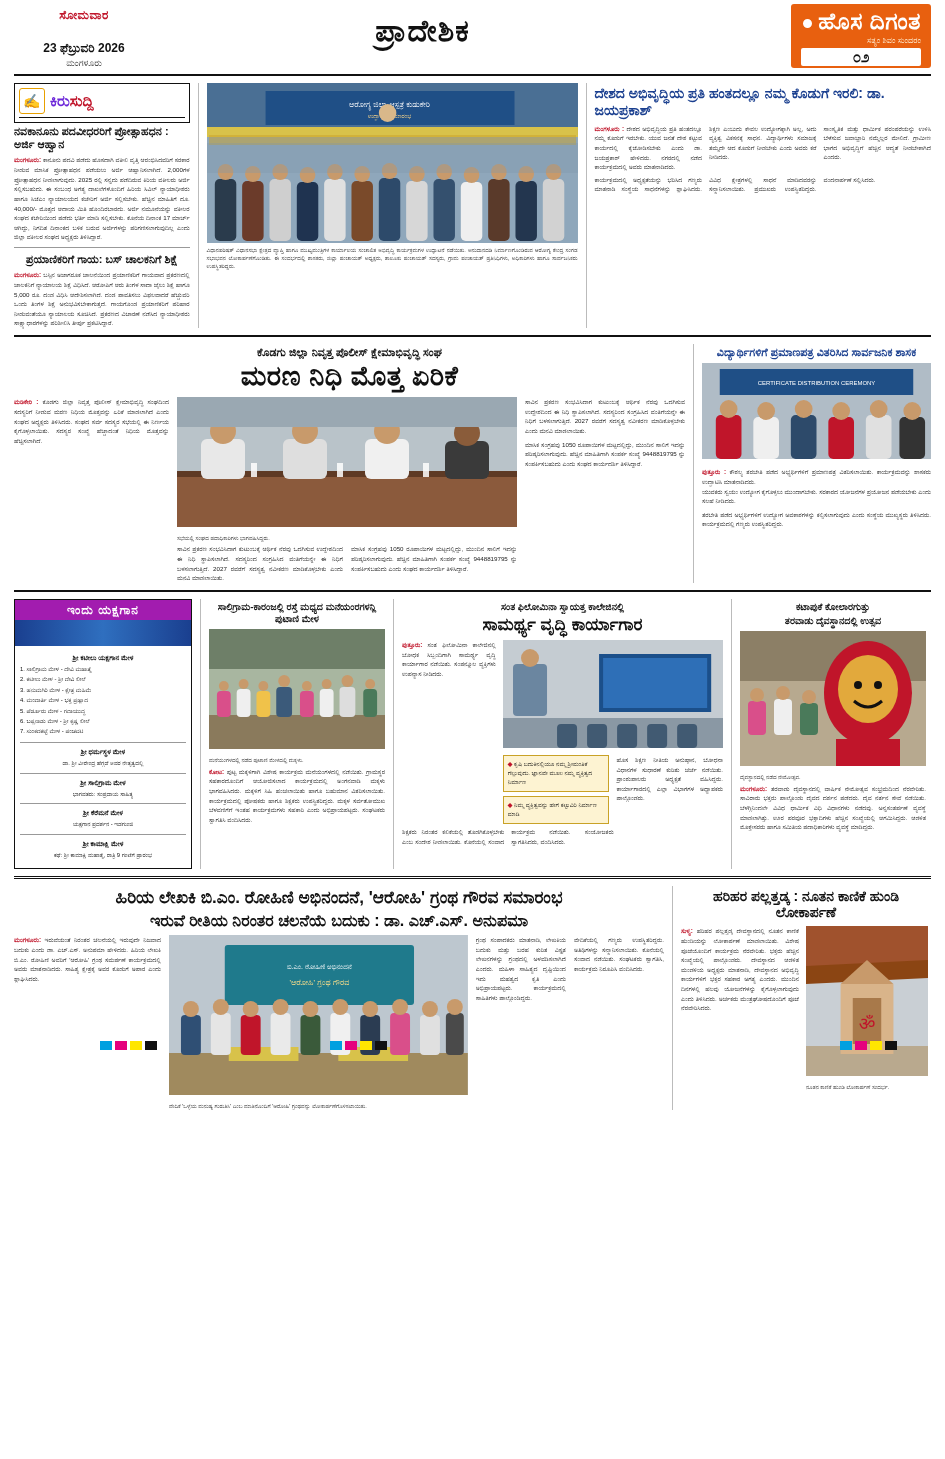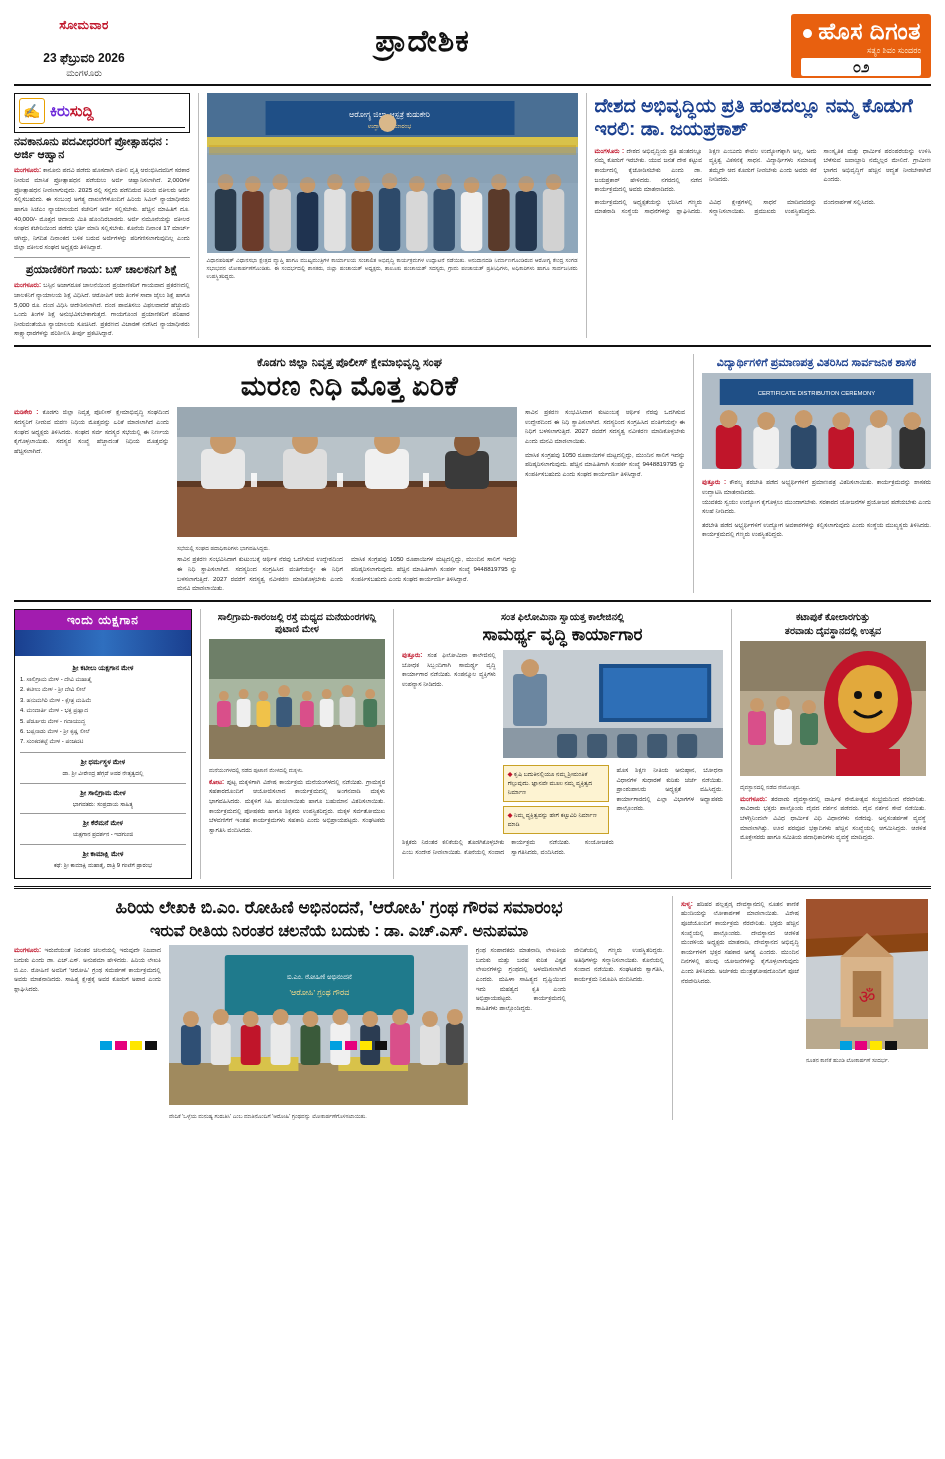--- a/index.html
+++ b/index.html
@@ -5,21 +5,21 @@
   * { box-sizing: border-box; }
   html, body { margin:0; padding:0; }
   body {
     width: 945px; height: 1459px;
     background: #ffffff;
     font-family: "Liberation Sans", sans-serif;
     color: #111;
     position: relative;
     overflow: hidden;
   }
-  .page { width:945px; height:1054px; position:relative; padding: 14px 14px; }
+  .page { width:945px; height:1054px; position:relative; padding: 4px 14px; }
 
   
   .masthead { display:flex; align-items:flex-start; justify-content:space-between;
     border-bottom: 2px solid #111; padding-bottom:6px; height:72px; }
   .md-left { width:140px; text-align:center; padding-top:4px; }
   .md-day { font-size:12px; font-weight:bold; color:#c0152a; letter-spacing:.5px; }
   .md-date { font-size:12px; font-weight:bold; color:#111; margin-top:19px; }
   .md-city { font-size:9px; color:#333; margin-top:3px; }
   .md-center { flex:1; text-align:center; padding-top:10px; }
   .md-section { font-size:30px; font-weight:bold; letter-spacing:1px; }
@@ -37,21 +37,21 @@
   .cols { display:flex; gap:8px; margin-top:7px; }
   .col { }
   .vline { border-left:1px solid #bbb; }
 
   
   .kn { font-size:6.2px; line-height:1.55; text-align:justify; color:#1a1a1a; }
   .kn p { margin:0 0 4px 0; }
   .lead { font-weight:bold; color:#c0152a; font-size:6.3px; }
 
   h1.headline { font-size:19px; line-height:1.15; font-weight:bold; margin:2px 0 5px 0; }
-  h2.headline { font-size:19px; line-height:1.2; font-weight:bold; margin:2px 0 5px 0; }
+  h2.headline { font-size:14px; line-height:1.2; font-weight:bold; margin:2px 0 5px 0; }
   h3.headline { font-size:11px; line-height:1.2; font-weight:bold; margin:2px 0 4px 0; }
   h4.headline { font-size:9.5px; line-height:1.25; font-weight:bold; margin:2px 0 4px 0; }
   .hdr-center { text-align:center; }
   .rule-thin { border-top:1px solid #999; margin:5px 0; }
   .rule-thick { border-top:2px solid #111; margin:7px 0; }
 
   
   .photo { width:100%; background:#cfd6db; position:relative; overflow:hidden; }
   .cap { font-size:5.6px; line-height:1.45; text-align:justify; margin-top:3px; color:#222; }
 
@@ -465,20 +465,21 @@
             </g>
           </svg>
           <div class="cap">ವೇದಿಕೆ 'ಒಳ್ಳೆಯ ಮನುಷ್ಯ ಗುರುತಿಸಿ' ಎಂಬ ಮಾತಿನೊಂದಿಗೆ 'ಆರೋಹಿ' ಗ್ರಂಥವನ್ನು ಲೋಕಾರ್ಪಣೆಗೊಳಿಸಲಾಯಿತು.</div>
         </div>
         <div class="kn" style="width:92px">ಗ್ರಂಥ ಸಂಪಾದಕರು ಮಾತನಾಡಿ, ಲೇಖಕಿಯ ಬದುಕು ಮತ್ತು ಬರಹ ಕುರಿತ ವಿಸ್ತೃತ ಲೇಖನಗಳನ್ನು ಗ್ರಂಥದಲ್ಲಿ ಅಳವಡಿಸಲಾಗಿದೆ ಎಂದರು. ಮಹಿಳಾ ಸಾಹಿತ್ಯದ ದೃಷ್ಟಿಯಿಂದ ಇದು ಮಹತ್ವದ ಕೃತಿ ಎಂದು ಅಭಿಪ್ರಾಯಪಟ್ಟರು. ಕಾರ್ಯಕ್ರಮದಲ್ಲಿ ಸಾಹಿತಿಗಳು ಪಾಲ್ಗೊಂಡಿದ್ದರು.</div>
         <div class="kn" style="width:92px">ವೇದಿಕೆಯಲ್ಲಿ ಗಣ್ಯರು ಉಪಸ್ಥಿತರಿದ್ದರು. ಅತಿಥಿಗಳನ್ನು ಸನ್ಮಾನಿಸಲಾಯಿತು. ಕೊನೆಯಲ್ಲಿ ಸಂವಾದ ನಡೆಯಿತು. ಸಂಘಟಕರು ಸ್ವಾಗತಿಸಿ, ಕಾರ್ಯಕ್ರಮ ನಿರೂಪಿಸಿ ವಂದಿಸಿದರು.</div>
       </div>
     </div>
 
     <div class="col vline" style="width:262px; padding-left:8px">
+      <h2 class="headline hdr-center" style="font-size:14px">ಹರಿಹರ ಪಲ್ಲತ್ತಡ್ಕ : ನೂತನ ಕಾಣಿಕೆ ಹುಂಡಿ ಲೋಕಾರ್ಪಣೆ</h2>
       <div style="display:flex; gap:7px; margin-top:3px">
         <div class="kn" style="width:118px">
           <span class="lead">ಸುಳ್ಯ:</span>
           <span>ಹರಿಹರ ಪಲ್ಲತ್ತಡ್ಕ ದೇವಸ್ಥಾನದಲ್ಲಿ ನೂತನ ಕಾಣಿಕೆ ಹುಂಡಿಯನ್ನು ಲೋಕಾರ್ಪಣೆ ಮಾಡಲಾಯಿತು. ವಿಶೇಷ ಪೂಜೆಯೊಂದಿಗೆ ಕಾರ್ಯಕ್ರಮ ನೆರವೇರಿತು. ಭಕ್ತರು ಹೆಚ್ಚಿನ ಸಂಖ್ಯೆಯಲ್ಲಿ ಪಾಲ್ಗೊಂಡರು.
 
 ದೇವಸ್ಥಾನದ ಆಡಳಿತ ಮಂಡಳಿಯ ಅಧ್ಯಕ್ಷರು ಮಾತನಾಡಿ, ದೇವಸ್ಥಾನದ ಅಭಿವೃದ್ಧಿ ಕಾರ್ಯಗಳಿಗೆ ಭಕ್ತರ ಸಹಕಾರ ಅಗತ್ಯ ಎಂದರು. ಮುಂದಿನ ದಿನಗಳಲ್ಲಿ ಹಲವು ಯೋಜನೆಗಳನ್ನು ಕೈಗೊಳ್ಳಲಾಗುವುದು ಎಂದು ತಿಳಿಸಿದರು. ಅರ್ಚಕರು ಮಂತ್ರಘೋಷದೊಂದಿಗೆ ಪೂಜೆ ನೆರವೇರಿಸಿದರು.</span>
         </div>
         <div style="width:122px">
           <svg class="photo" height="150" viewBox="0 0 120 150" preserveAspectRatio="none">
             <rect width="120" height="150" fill="#c9cfd4"></rect>

